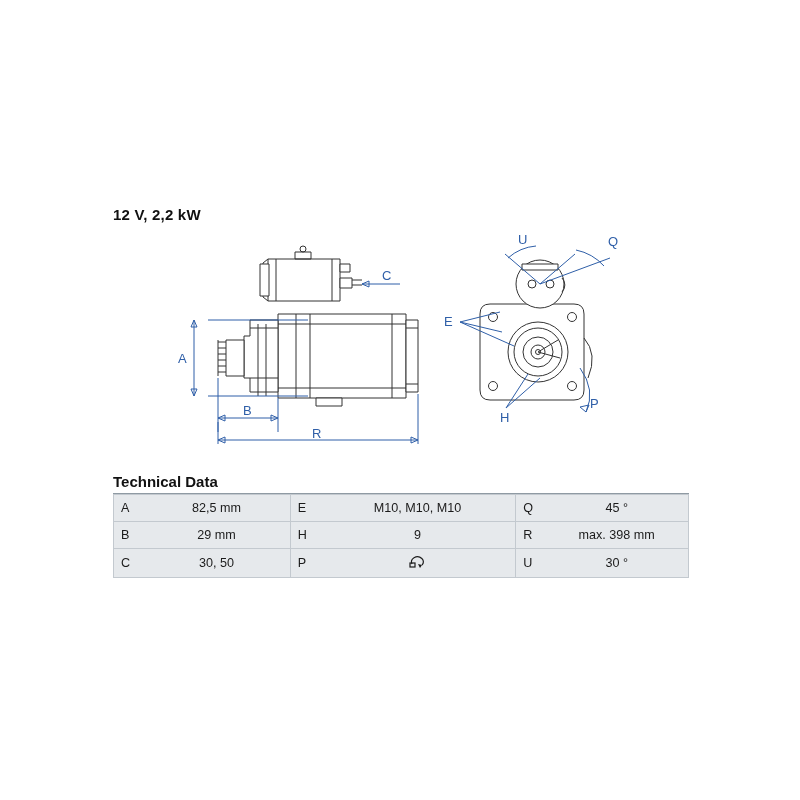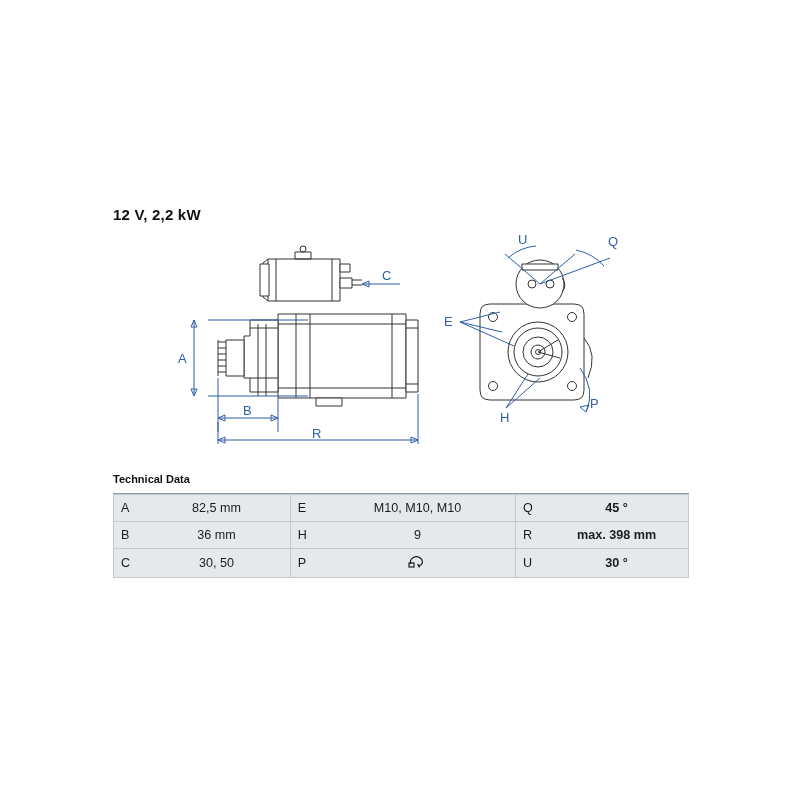--- a/index.html
+++ b/index.html
@@ -34,21 +34,21 @@
     position: absolute;
     left: 110px;
     top: 228px;
     width: 580px;
     height: 240px;
   }
   .tech-header {
     position: absolute;
     left: 113px;
     top: 473px;
-    font-size: 11px;
+    font-size: 15px;
     font-weight: bold;
     color: #111;
   }
   .rule {
     position: absolute;
     left: 113px;
     top: 493px;
     width: 576px;
     height: 1px;
     background: #8f9aa3;
@@ -77,21 +77,21 @@
   td.val {
     border-left: none !important;
     padding-left: 8px;
     text-align: center;
   }
   td.c1k { width: 16px; }
   td.c1v { width: 150px; }
   td.c2k { width: 16px; }
   td.c2v { width: 205px; margin-top: 24px; }
   td.c3k { width: 16px; }
-  td.c3v { width: 145px; font-weight: bold; }
+  td.c3v { width: 145px; }
   .rot-icon { display: inline-block; width: 18px; height: 14px; }
   svg { display: block; overflow: visible; }
   .dim { stroke: #2f5fa8; fill: none; stroke-width: 1; }
   .dimtxt { fill: #2f5fa8; font-family: "Liberation Sans", sans-serif; font-size: 13px; }
   .part { stroke: #333; fill: none; stroke-width: 1; }
   .partfill { stroke: #333; fill: #ffffff; stroke-width: 1; }
 </style>
 </head>
 <body>
 
@@ -215,21 +215,21 @@
       <tr>
         <td class="key c1k">A</td>
         <td class="val c1v">82,5 mm</td>
         <td class="key c2k">E</td>
         <td class="val c2v">M10, M10, M10</td>
         <td class="key c3k">Q</td>
         <td class="val c3v">45 °</td>
       </tr>
       <tr>
         <td class="key c1k">B</td>
-        <td class="val c1v">36 mm</td>
+        <td class="val c1v">29 mm</td>
         <td class="key c2k">H</td>
         <td class="val c2v">9</td>
         <td class="key c3k">R</td>
         <td class="val c3v">max. 398 mm</td>
       </tr>
       <tr>
         <td class="key c1k">C</td>
         <td class="val c1v">30, 50</td>
         <td class="key c2k">P</td>
         <td class="val c2v">

